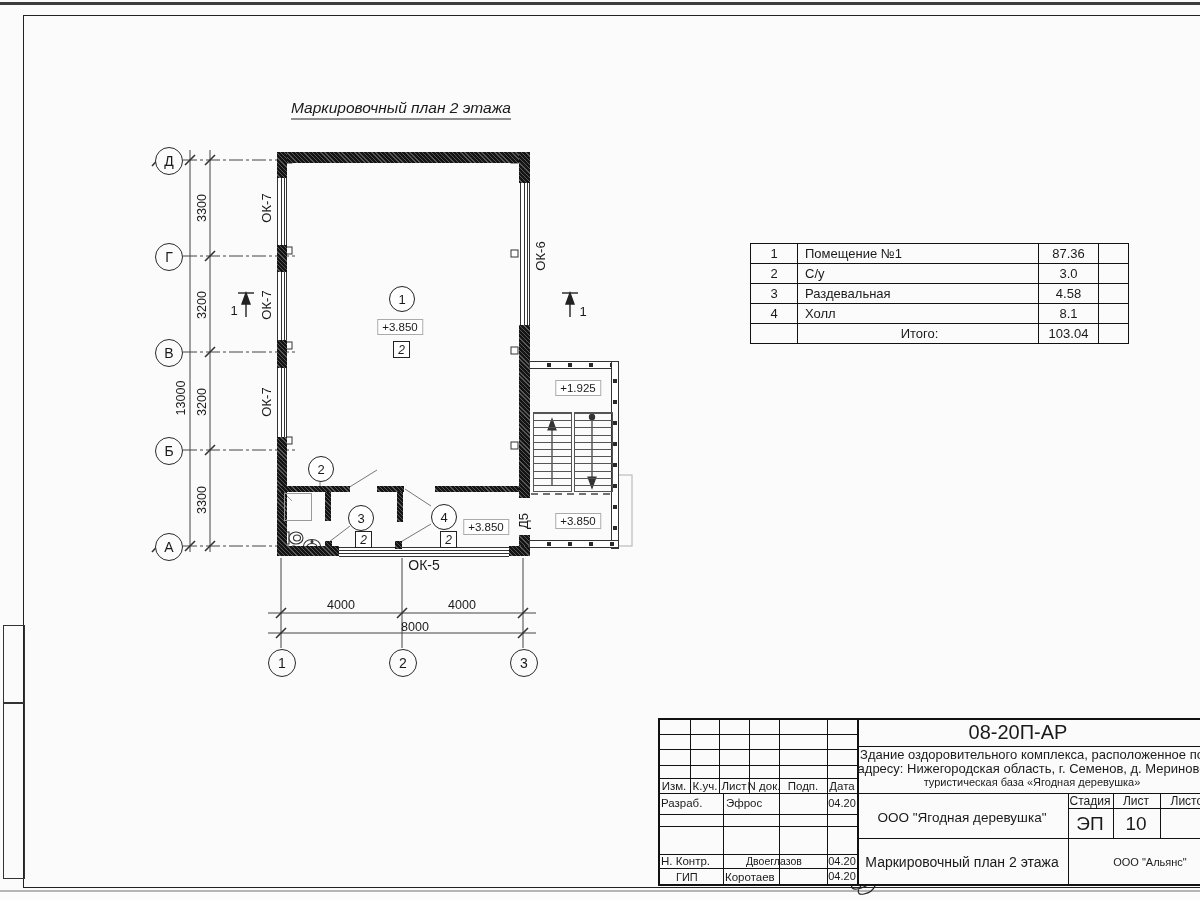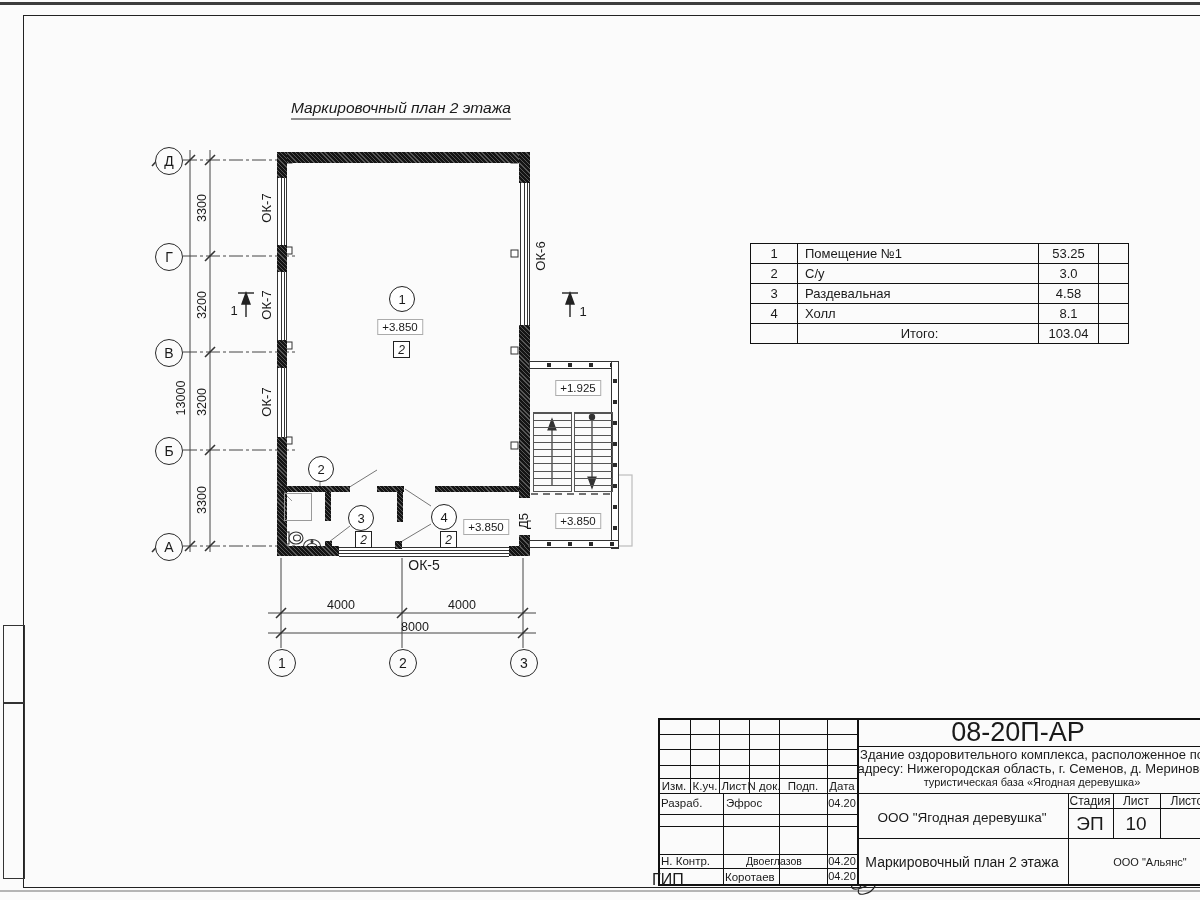--- a/index.html
+++ b/index.html
@@ -263,21 +263,21 @@
     <colgroup>
         <col style="width:47px">
         <col style="width:241px">
         <col style="width:60px">
         <col style="width:30px">
       </colgroup>
     <tbody>
     <tr class="row">
       <td>1</td>
       <td class="nm">Помещение №1</td>
-      <td>53.25</td>
+      <td>87.36</td>
       <td></td>
     </tr>
     <tr class="row">
       <td>2</td>
       <td class="nm">С/у</td>
       <td>3.0</td>
       <td></td>
     </tr>
     <tr class="row">
       <td>3</td>
@@ -331,25 +331,25 @@
   <div class="tb-txt ctr" style="left:764px;top:786px;font-size:11.5px;">N док.</div>
   <div class="tb-txt ctr" style="left:803px;top:786px;font-size:11.5px;">Подп.</div>
   <div class="tb-txt ctr" style="left:842px;top:786px;font-size:11.5px;">Дата</div>
 
   <div class="tb-txt" style="left:661px;top:797px;font-size:11.5px;">Разраб.</div>
   <div class="tb-txt" style="left:726px;top:797px;font-size:11.5px;text-align:center;">Эфрос</div>
   <div class="tb-txt ctr" style="left:842px;top:803px;font-size:11px;">04.20</div>
   <div class="tb-txt" style="left:661px;top:855px;font-size:11.5px;">Н. Контр.</div>
   <div class="tb-txt" style="left:746px;top:855px;font-size:10.5px;">Двоеглазов</div>
   <div class="tb-txt ctr" style="left:842px;top:861px;font-size:11px;">04.20</div>
-  <div class="tb-txt" style="left:624px;top:871px;font-size:16px;padding-left:28px;">ГИП</div>
+  <div class="tb-txt" style="left:648px;top:871px;font-size:11px;padding-left:28px;">ГИП</div>
   <div class="tb-txt" style="left:725px;top:871px;font-size:11.5px;">Коротаев</div>
   <div class="tb-txt ctr" style="left:842px;top:876px;font-size:11px;">04.20</div>
 
-  <div class="tb-txt ctr" style="left:1018px;top:732px;font-size:27px;">08-20П-АР</div>
+  <div class="tb-txt ctr" style="left:1018px;top:732px;font-size:20px;">08-20П-АР</div>
   <div class="tb-txt ctr" style="left:1032px;top:754px;font-size:13px;">Здание оздоровительного комплекса, расположенное по</div>
   <div class="tb-txt ctr" style="left:1032px;top:768px;font-size:13px;">адресу: Нижегородская область, г. Семенов, д. Мериново</div>
   <div class="tb-txt ctr" style="left:1032px;top:782px;font-size:11px;">туристическая база «Ягодная деревушка»</div>
   <div class="tb-txt ctr" style="left:962px;top:817px;font-size:13.5px;">ООО "Ягодная деревушка"</div>
   <div class="tb-txt ctr" style="left:1090px;top:801px;font-size:12px;">Стадия</div>
   <div class="tb-txt ctr" style="left:1136px;top:801px;font-size:12px;">Лист</div>
   <div class="tb-txt ctr" style="left:1190px;top:801px;font-size:12px;">Листов</div>
   <div class="tb-txt ctr" style="left:1090px;top:824px;font-size:19px;">ЭП</div>
   <div class="tb-txt ctr" style="left:1136px;top:824px;font-size:19px;">10</div>
   <div class="tb-txt ctr" style="left:962px;top:862px;font-size:14px;">Маркировочный план 2 этажа</div>

